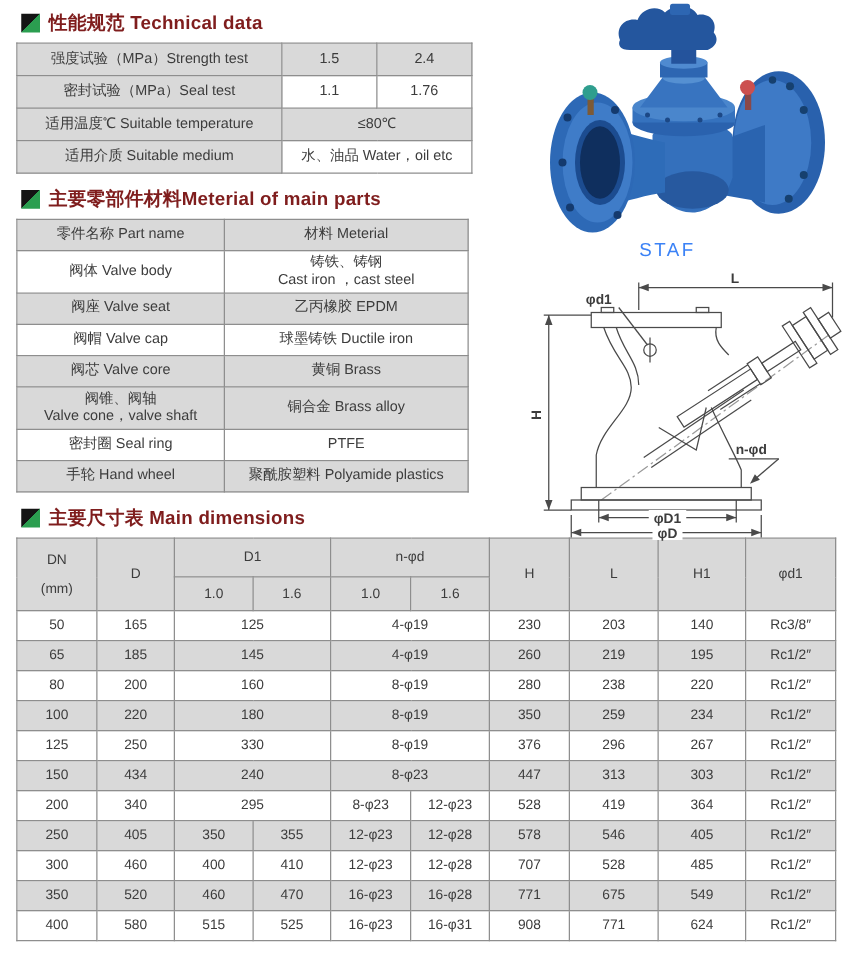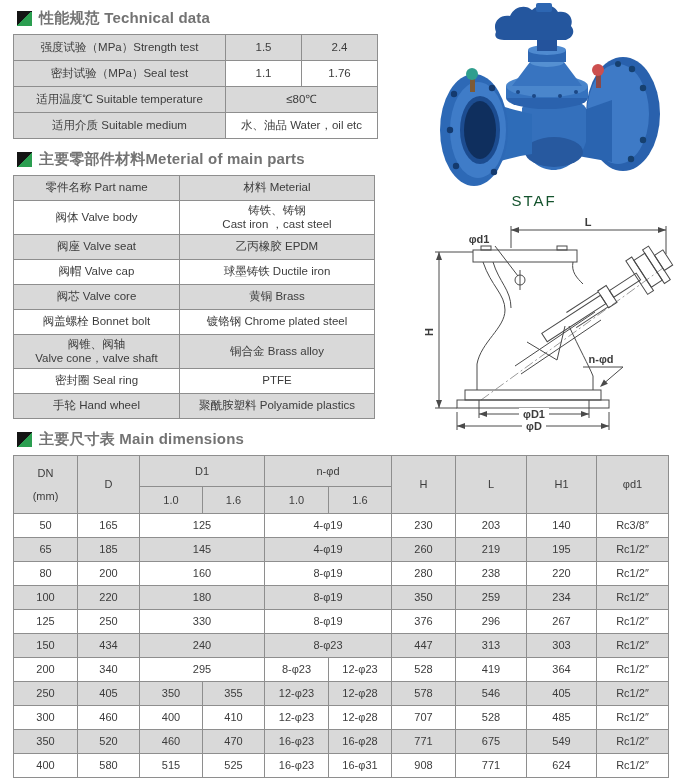--- a/index.html
+++ b/index.html
@@ -2,38 +2,38 @@
 <html><head>
 <meta charset="utf-8">
 <style>
   html,body{margin:0;padding:0;background:#fff;}
   .page{
     position:relative;width:689px;height:780px;background:#fff;overflow:hidden;
     font-family:"Liberation Sans",sans-serif;color:#3c3c3c;box-sizing:border-box;padding-top:8px;
   }
   .sec-header{display:flex;align-items:center;gap:7px;margin:0 0 6px 17px;height:20px;}
   .sec-icon{width:15px;height:15px;flex:0 0 15px;background:linear-gradient(135deg,#141414 50%,#2b9e50 50%);}
-  .sec-title{color:#737373;font-size:15px;font-weight:700;letter-spacing:.2px;white-space:nowrap;}
+  .sec-title{color:#7f1d1d;font-size:15px;font-weight:700;letter-spacing:.2px;white-space:nowrap;}
   table{border-collapse:collapse;table-layout:fixed;margin-left:13px;}
   td{border:1px solid #8e8e8e;text-align:center;vertical-align:middle;padding:1px 3px;font-size:11.5px;line-height:1.15;}
   .g{background:#d9d9d9;}
   .t1{width:364px;margin-bottom:10px;}
   .t1 td{height:23px;}
   .t2{width:361px;margin-bottom:10px;}
   .t2 td{height:22px;}
   .t2 tr.tall td{height:31px;}
   .t3{width:655px;font-size:11px;}
   .t3 td{height:21px;font-size:11px;}
   .t3 tr.hdr1 td{height:28px;}
   .t3 tr.hdr2 td{height:24px;}
   .dn-cell div{line-height:1;}
   .dn-cell .gap{margin-top:12px;}
   .photo-wrap{position:absolute;left:430px;top:2px;width:238px;height:186px;}
   .staf{position:absolute;left:428px;top:192px;width:212px;text-align:center;
-        font-size:15px;letter-spacing:2px;color:#14532d;}
+        font-size:15px;letter-spacing:2px;color:#3b82f6;}
   .drawing-wrap{position:absolute;left:423px;top:214px;width:262px;height:222px;}
   svg text{font-family:"Liberation Sans",sans-serif;}
 </style>
 </head>
 <body>
 
 <div class="page">
 
   <div class="sec-header">
     <span class="sec-icon"></span>
@@ -94,24 +94,20 @@
       <td class="g">阀座 Valve seat</td>
       <td class="g">乙丙橡胶 EPDM</td>
     </tr>
     <tr>
       <td>阀帽 Valve cap</td>
       <td>球墨铸铁 Ductile iron</td>
     </tr>
     <tr>
       <td class="g">阀芯 Valve core</td>
       <td class="g">黄铜 Brass</td>
-    </tr>
-    <tr>
-      <td>阀盖螺栓 Bonnet bolt</td>
-      <td>镀铬钢 Chrome plated steel</td>
     </tr>
     <tr class="tall">
       <td class="g">
         <div>阀锥、阀轴</div>
         <div>Valve cone，valve shaft</div>
       </td>
       <td class="g">铜合金 Brass alloy</td>
     </tr>
     <tr>
       <td>密封圈 Seal ring</td>

